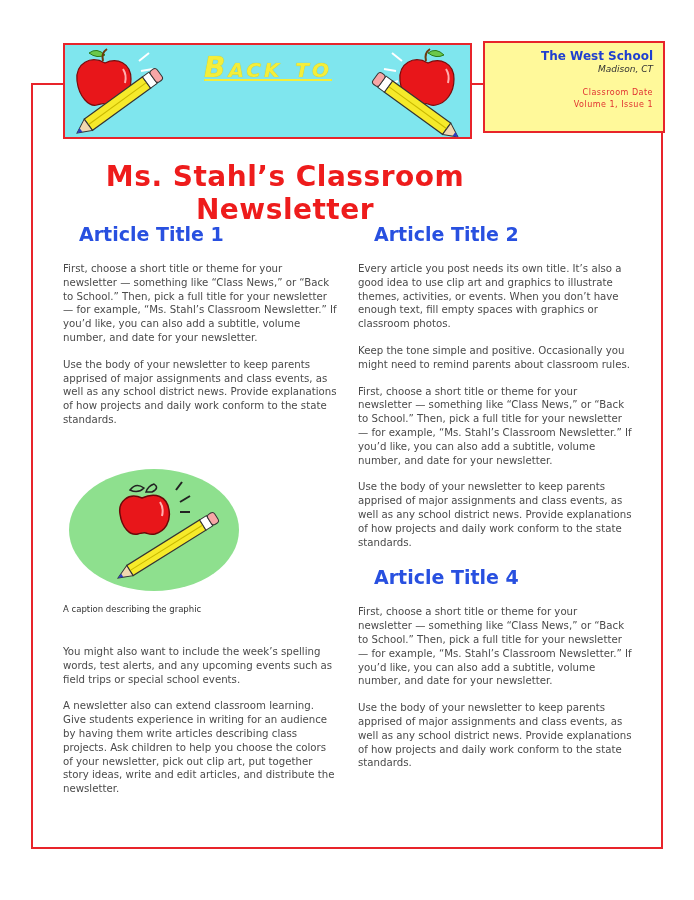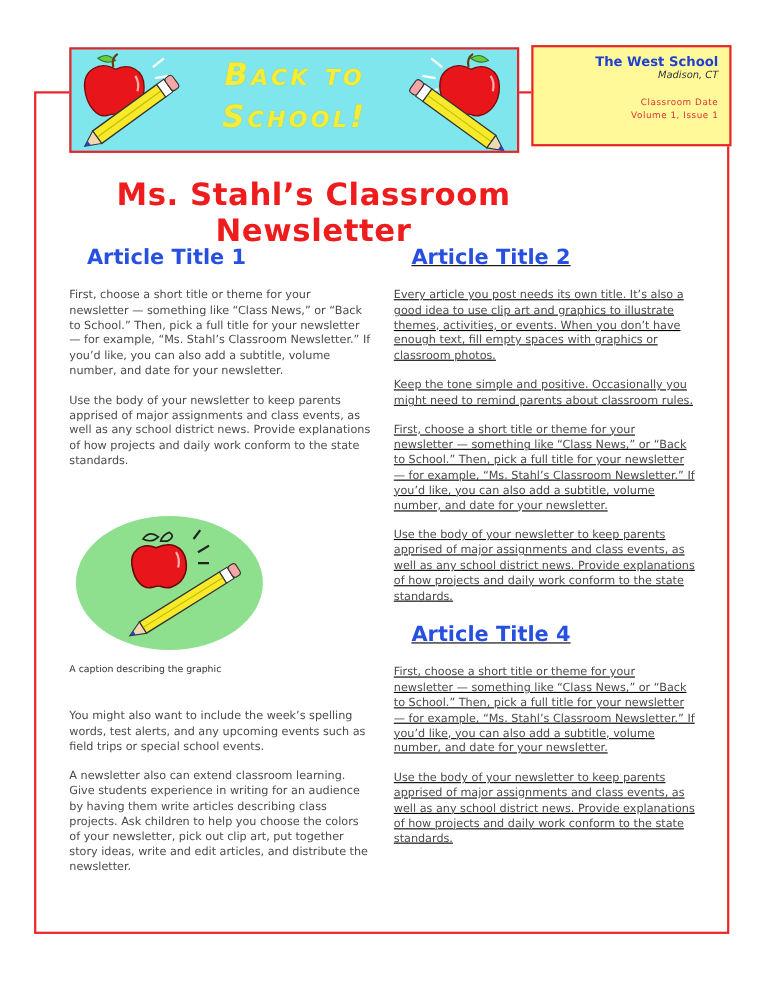--- a/index.html
+++ b/index.html
@@ -9,40 +9,40 @@
   
   .frame { position: absolute; left: 31px; top: 83px; width: 632px; height: 766px;
            border: 2px solid #e8242a; box-sizing: border-box; }
 
   
   .banner { position: absolute; left: 63px; top: 43px; width: 409px; height: 96px;
             background: #7fe6ee; border: 2px solid #e8242a; box-sizing: border-box; overflow: hidden; }
   .banner-text { position: absolute; left: 108px; top: 4px; width: 190px; text-align: center;
                  font-family: "DejaVu Sans", sans-serif; font-style: italic; font-weight: bold;
                  color: #f4ee3a; font-size: 28px; line-height: 38px; letter-spacing: 3px;
-                 text-shadow: 0 0 1px #c9b800; font-variant: small-caps; }
+                 text-shadow: 0 0 1px #c9b800; font-variant: small-caps; text-decoration: underline; }
   .clip { position: absolute; }
 
   
   .info { position: absolute; left: 483px; top: 41px; width: 182px; height: 92px;
           background: #fff99a; border: 2px solid #e8242a; box-sizing: border-box;
           text-align: right; padding: 6px 10px 16px 0; }
   .info .school { color: #1f3fd0; font-size: 12px; font-weight: bold; line-height: 14px; }
   .info .town { color: #333; font-size: 9px; line-height: 12px; font-style: italic; }
   .info .date { color: #e03030; font-size: 8px; line-height: 12px; margin-top: 12px; letter-spacing: 0.5px; }
   .info .vol { color: #e03030; font-size: 8px; line-height: 12px; letter-spacing: 0.5px; text-align: right; }
 
   
   .main-title { position: absolute; left: 31px; top: 160px; width: 508px; text-align: center;
                 color: #ee1c1c; font-size: 28px; font-family: "DejaVu Sans", sans-serif;
                 font-weight: bold; letter-spacing: 0.5px; }
 
   .col { position: absolute; width: 275px; }
   .col-left { left: 63px; top: 206px; }
-  .col-right { left: 358px; top: 206px; text-decoration: underline; }
+  .col-right { left: 358px; top: 206px; }
 
   .art-title { color: #2850e0; font-size: 19px; line-height: 24px; margin: 16px; font-family: "DejaVu Sans", sans-serif; }
   .body-p { color: #4a4a4a; font-size: 10.2px; line-height: 13.8px; margin: 0 0 13px 0; }
 
   .graphic { position: absolute; left: 68px; top: 468px; width: 172px; height: 124px; }
   .caption { position: absolute; left: 63px; top: 604px; font-size: 8.5px; color: #333; }
   .extra { position: absolute; left: 63px; top: 645px; width: 275px; }
 </style>
 </head>
 <body>
@@ -66,21 +66,20 @@
       <rect x="14" y="-7" width="72" height="14" fill="#f6ea2a" stroke="#333" stroke-width="1.2"></rect>
       <line x1="14" y1="0" x2="86" y2="0" stroke="#c8b800" stroke-width="1"></line>
       <rect x="86" y="-7" width="8" height="14" fill="#ffffff" stroke="#333" stroke-width="1"></rect>
       <rect x="94" y="-7" width="8" height="14" rx="3" fill="#f7a6a6" stroke="#333" stroke-width="1"></rect>
       <polygon points="14,-7 0,0 14,7" fill="#f0d8b0" stroke="#333" stroke-width="1"></polygon>
       <polygon points="5,-2.5 0,0 5,2.5" fill="#2a3fc0"></polygon>
     </g>
   </svg>
   <div class="banner-text">
     <div>Back to</div>
-    <div>School!</div>
   </div>
   <svg class="clip" style="left:295px;top:2px" width="110" height="92">
     <g stroke="#ffffff" stroke-width="2">
       <line x1="32" y1="6" x2="42" y2="14"></line>
         <line x1="24" y1="22" x2="36" y2="24"></line>
         <line x1="28" y1="38" x2="38" y2="34"></line>
     </g>
     <g>
       <path d="M68 6 q8 -6 16 2 q-8 4 -16 -2z" fill="#6bc84a" stroke="#2a7a1a" stroke-width="1"></path>
       <path d="M66 14 q-2 -8 4 -12" stroke="#6b3b10" stroke-width="2" fill="none"></path>

